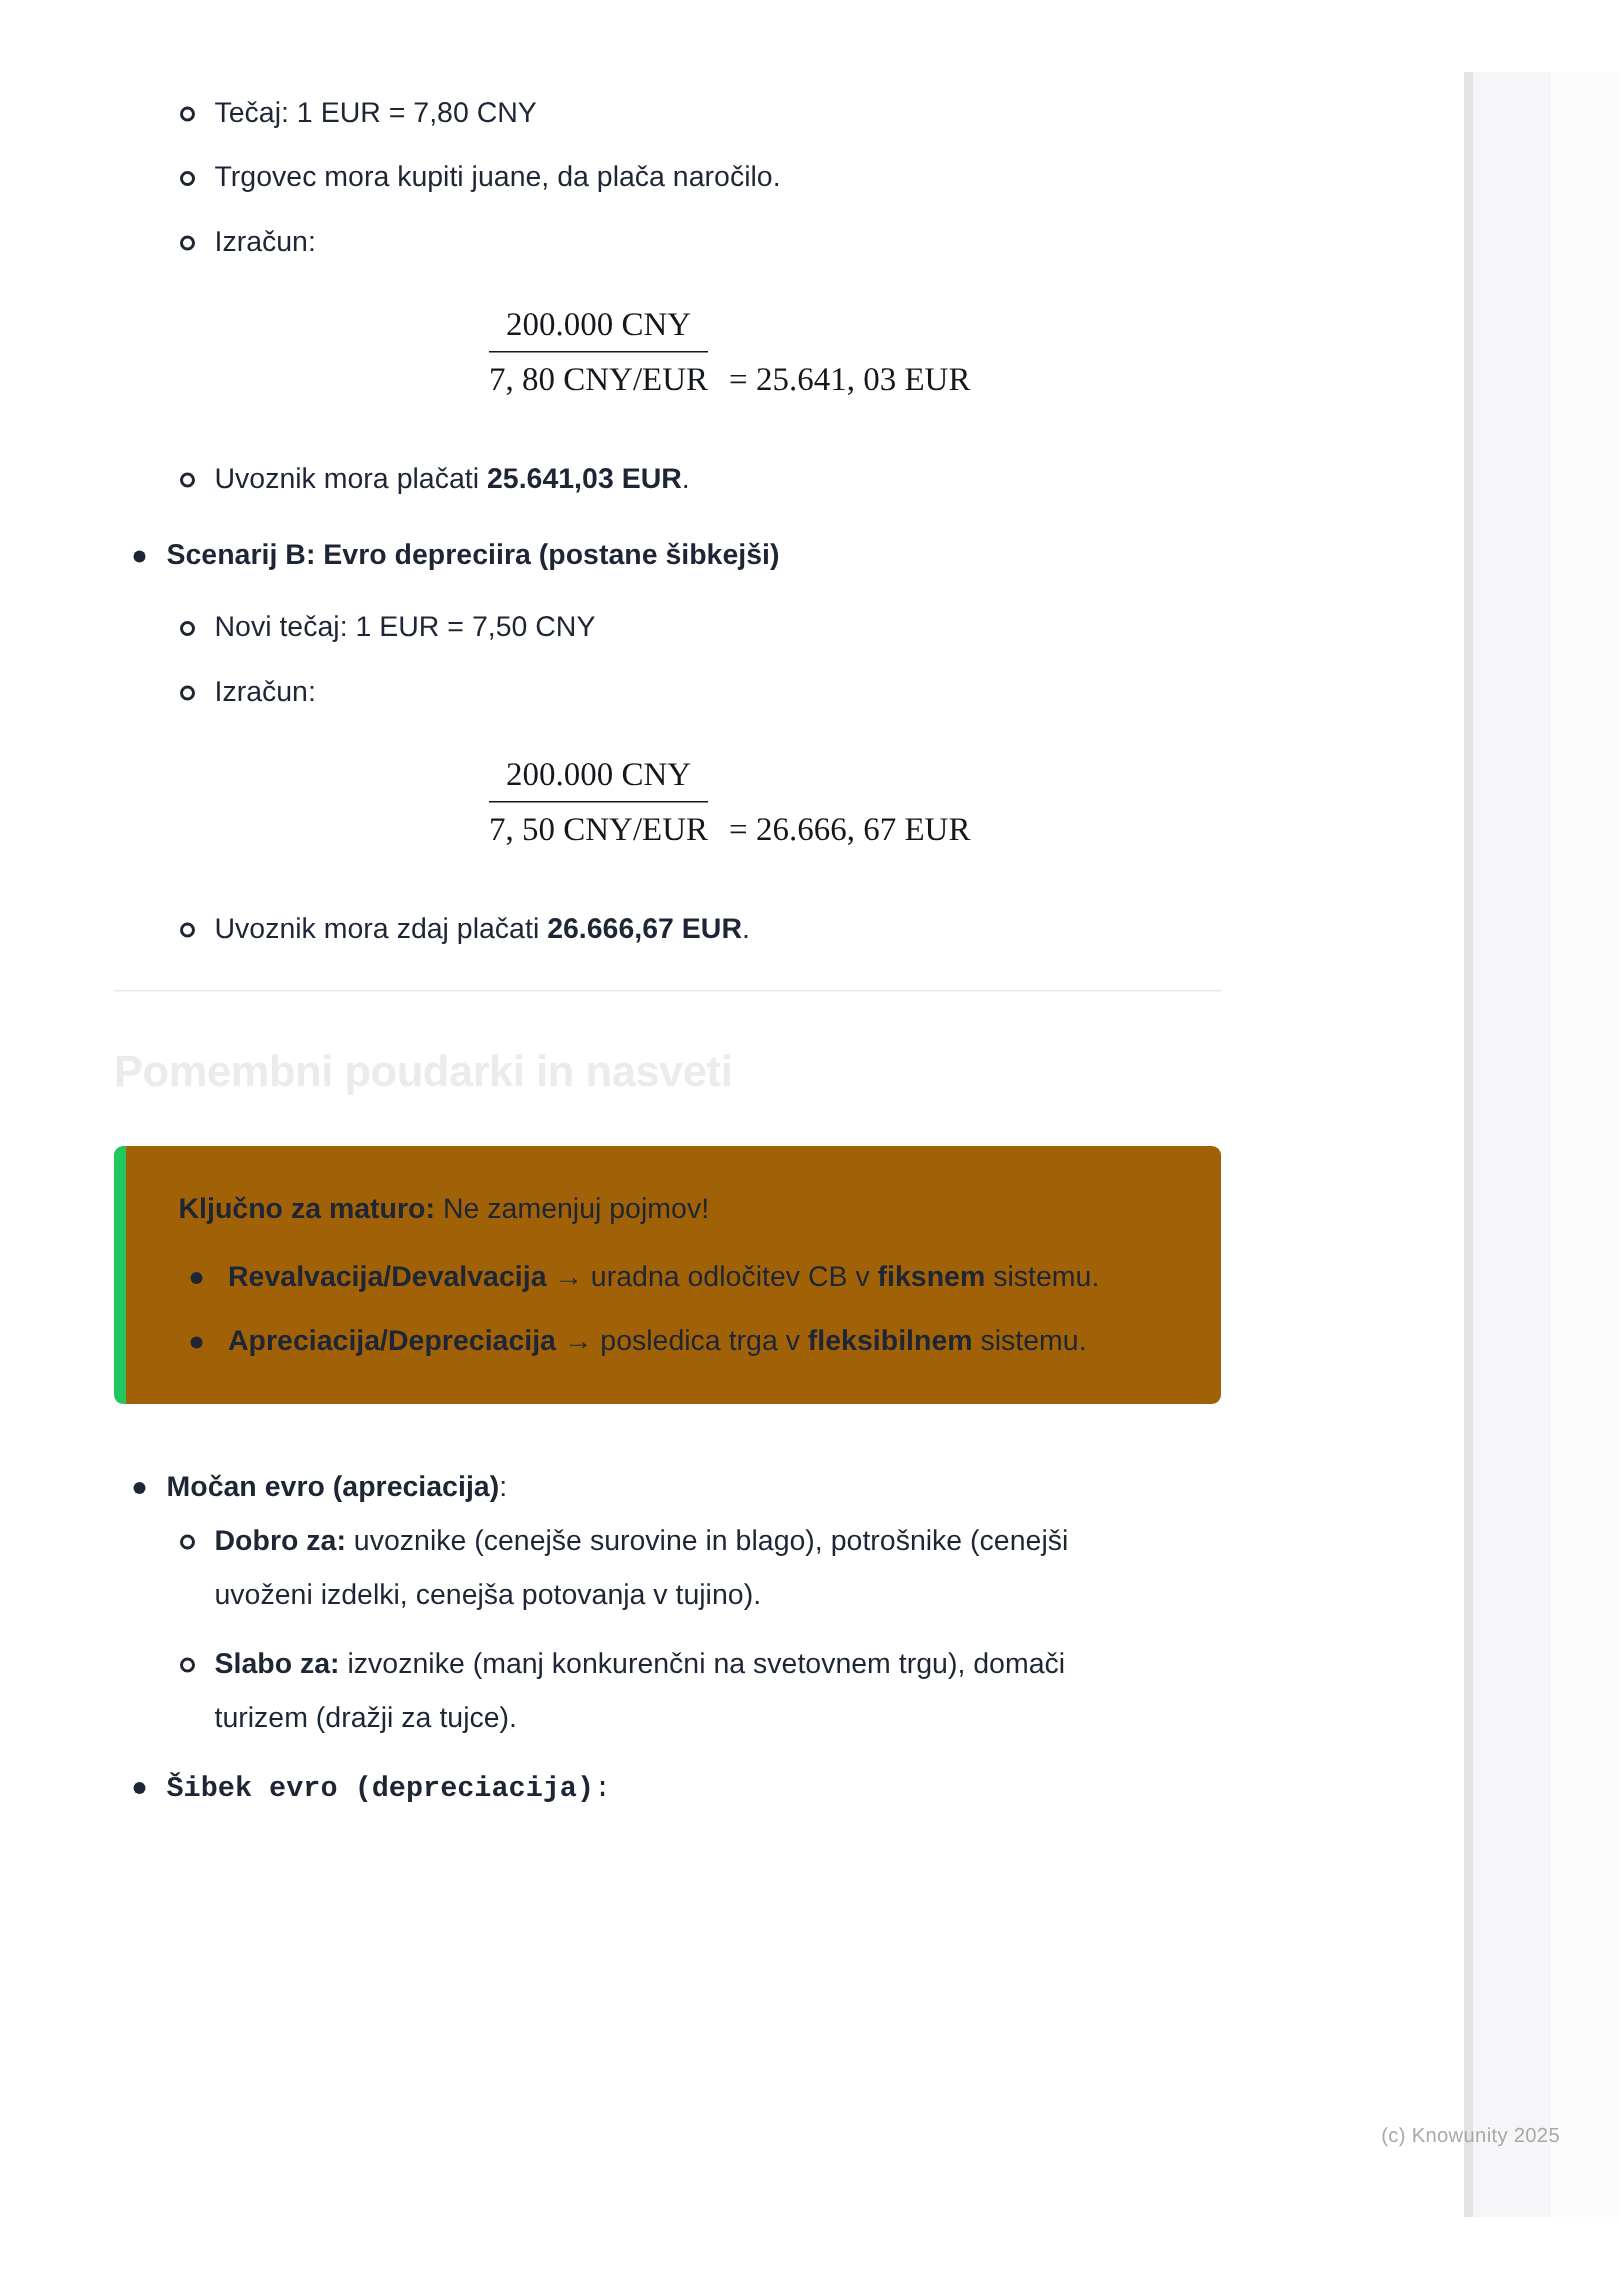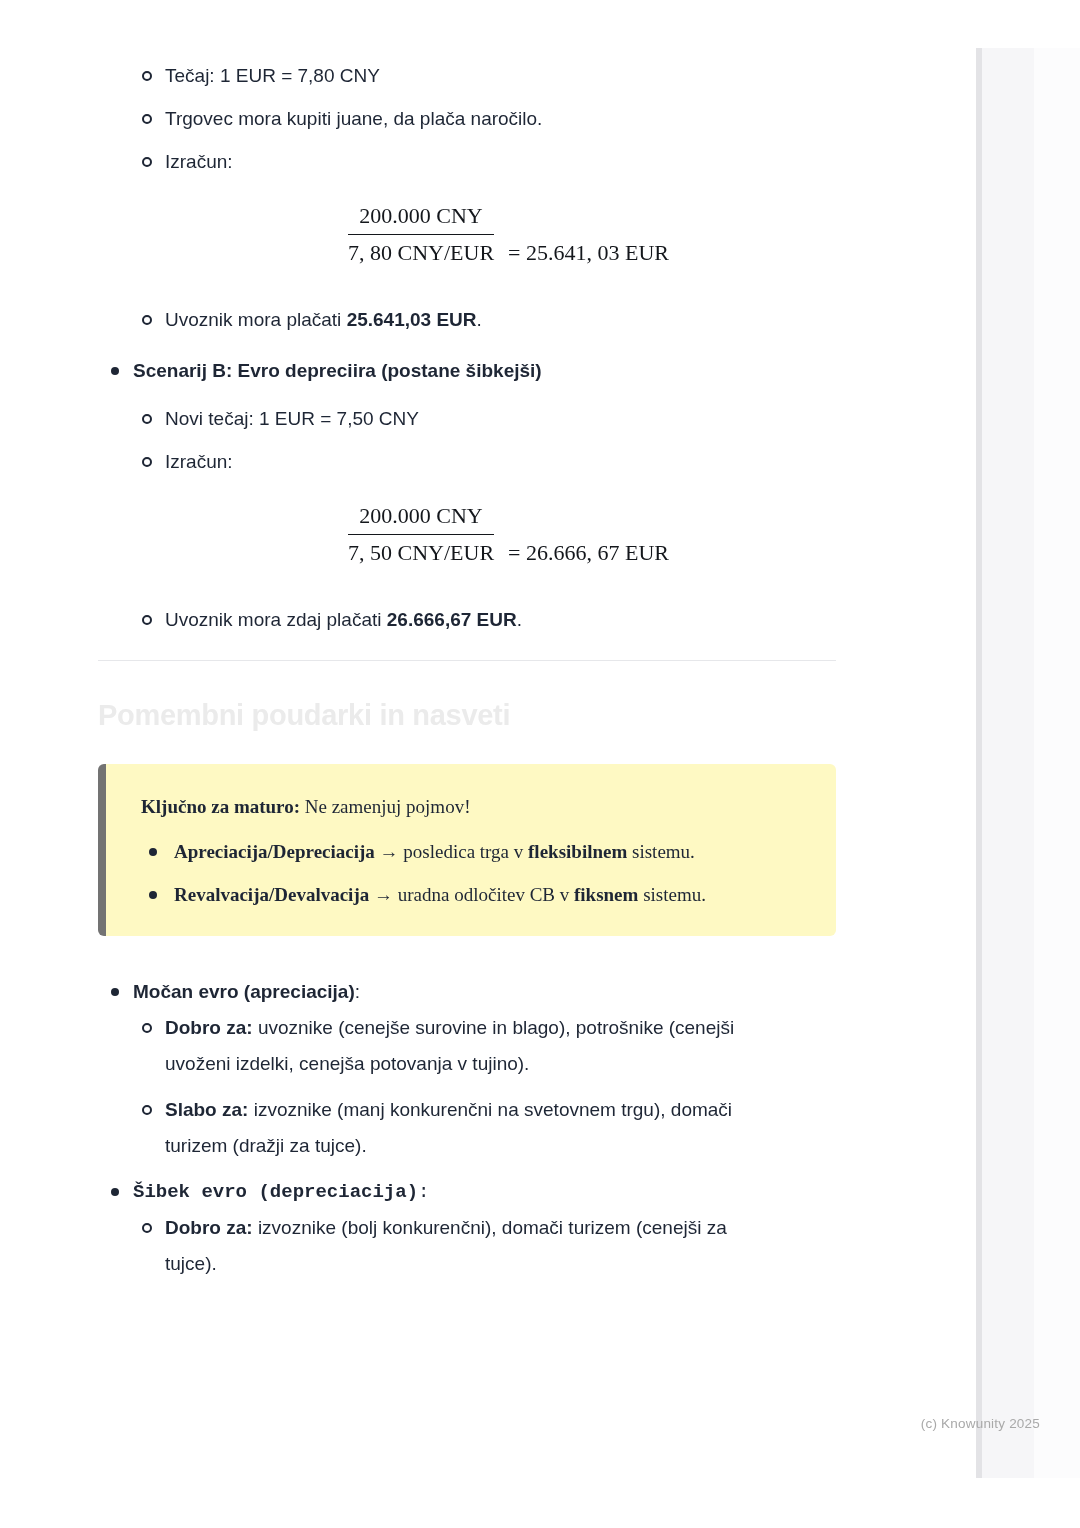--- a/index.html
+++ b/index.html
@@ -9,21 +9,21 @@
     font-family:"Liberation Sans", sans-serif;
     color:#1e2635;
     position:relative;
     overflow:hidden;
   }
   
   .edge-line  { position:absolute; left:976px; top:48px; width:6px;  height:1430px; background:#e3e3e6; z-index:1; }
   .edge-bg    { position:absolute; left:982px; top:48px; width:52px; height:1430px; background:#f6f6f8; }
   .edge-bg2   { position:absolute; left:1034px; top:48px; width:46px; height:1430px; background:#fcfcfd; }
 
-  .content { position:absolute; left:98px; top:58px; width:738px; font-size:19px; line-height:36px; z-index:2; }
+  .content { position:absolute; left:76px; top:58px; width:738px; font-size:19px; line-height:36px; z-index:2; }
 
   ul { list-style:none; }
   .l2 > li { position:relative; padding-left:67px; margin-bottom:7px; }
   .l1 > li { position:relative; padding-left:35px; margin-bottom:6px; }
   .circ { position:absolute; left:44px; top:13px; width:10px; height:10px;
           border:2px solid #1e2635; border-radius:50%; }
   .dot  { position:absolute; left:13px; top:14px; width:8px; height:8px;
           background:#1e2635; border-radius:50%; }
   .b { font-weight:700; }
   .tight > li { margin-bottom:10px; max-width:656px; }
@@ -35,22 +35,22 @@
   .frac .num { padding:0 4px 0 4px; }
   .res { margin-left:14px; white-space:nowrap; }
 
   .conclusion { text-align:justify; margin-top:13px; }
 
   .divider { border:none; border-top:1px solid #e6e7ea; margin-top:22px; }
 
   .faded-heading { margin-top:34px; font-size:29px; font-weight:700;
                    color:#ebebeb; letter-spacing:-0.3px; line-height:40px; }
 
-  .callout { margin-top:29px; background:#fef9c3; border-left:8px solid #737373;
-             border-radius:6px; padding:25px 30px 16px 35px;font-family:Liberation Serif, serif; }
+  .callout { margin-top:29px; background:#a16207; border-left:8px solid #22c55e;
+             border-radius:6px; padding:25px 30px 16px 35px; }
   .callout .lead { margin-bottom:9px; }
   .cl > li { position:relative; padding-left:33px; margin-bottom:7px; }
   .cl .dot { left:8px; }
 
   .sec-strong { margin-top:38px; margin-bottom:0; }
   .sec-strong > li { margin-bottom:0; }
   .sec-weak { margin-top:4px; }
   .sec-weak > li { margin-bottom:0;font-family:Liberation Mono, monospace; }
 
   .footer { position:absolute; top:1416px; right:40px; font-size:13.5px;
@@ -131,25 +131,25 @@
 
   <hr class="divider">
 
   <h2 class="faded-heading">Pomembni poudarki in nasveti</h2>
 
   <div class="callout">
     <p class="lead"><span class="b">Ključno za maturo:</span><span> Ne zamenjuj pojmov!</span></p>
     <ul class="cl">
       <li>
         <span class="dot"></span>
-        <span class="b">Apreciacija/Depreciacija</span><span> → posledica trga v </span><span class="b">fleksibilnem</span><span> sistemu.</span>
+        <span class="b">Revalvacija/Devalvacija</span><span> → uradna odločitev CB v </span><span class="b">fiksnem</span><span> sistemu.</span>
       </li>
       <li>
         <span class="dot"></span>
-        <span class="b">Revalvacija/Devalvacija</span><span> → uradna odločitev CB v </span><span class="b">fiksnem</span><span> sistemu.</span>
+        <span class="b">Apreciacija/Depreciacija</span><span> → posledica trga v </span><span class="b">fleksibilnem</span><span> sistemu.</span>
       </li>
     </ul>
   </div>
 
   <ul class="l1 sec-strong">
     <li>
       <span class="dot"></span>
       <span class="b">Močan evro (apreciacija)</span><span>:</span>
     </li>
   </ul>
@@ -163,22 +163,16 @@
       <span class="b">Slabo za:</span><span> izvoznike (manj konkurenčni na svetovnem trgu), domači turizem (dražji za tujce).</span>
     </li>
   </ul>
 
   <ul class="l1 sec-weak">
     <li>
       <span class="dot"></span>
       <span class="b">Šibek evro (depreciacija)</span><span>:</span>
     </li>
   </ul>
-  <ul class="l2 tight">
-    <li>
-      <span class="circ"></span>
-      <span class="b">Dobro za:</span><span> izvoznike (bolj konkurenčni), domači turizem (cenejši za tujce).</span>
-    </li>
-  </ul>
 
 </div>
 
 <div class="footer">(c) Knowunity 2025</div>
 
 </body></html>

